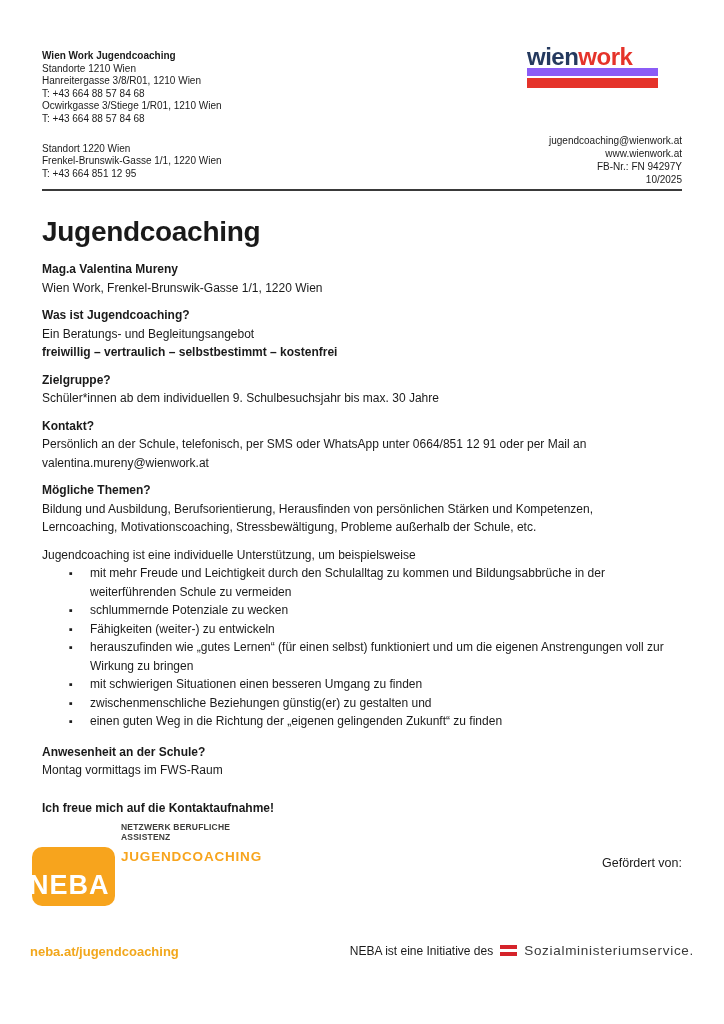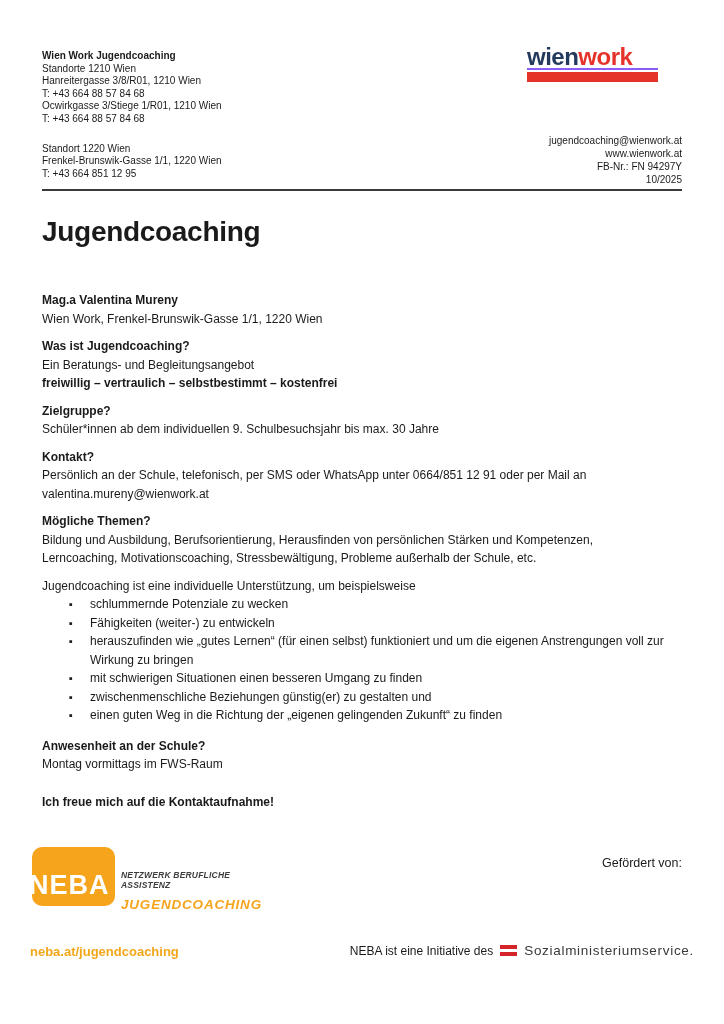--- a/index.html
+++ b/index.html
@@ -7,41 +7,41 @@
     position:relative;width:724px;height:1024px;background:#ffffff;
     font-family:"Liberation Sans",sans-serif;color:#1a1a1a;overflow:hidden;
     margin:0 auto;
   }
   
   .hdr-left{position:absolute;left:42px;top:50px;font-size:10px;line-height:12.6px;}
   .hdr-left .org{font-weight:700;}
   .hdr-left .blk2{margin-top:17px;}
   .ww-logo{position:absolute;left:527px;top:47px;width:131px;}
   .ww-text{font-size:24px;font-weight:700;letter-spacing:-0.5px;line-height:20px;
-    border-bottom:2px solid #8b5cf6;padding-bottom:1px;}
+    border-bottom:8px solid #8b5cf6;padding-bottom:1px;}
   .ww-text .p1{color:#24395E;}
   .ww-text .p2{color:#E5332A;}
   .ww-bar{height:10px;background:#E5332A;margin-top:2px;}
   .hdr-right{position:absolute;right:42px;top:134px;font-size:10px;line-height:13px;text-align:right;}
   .rule{position:absolute;left:42px;right:42px;top:189px;height:2px;background:#3a3a3a;}
   
   .title{position:absolute;left:42px;top:216px;font-size:28px;font-weight:700;letter-spacing:-0.3px;}
-  .content{position:absolute;left:42px;top:291px;width:640px;font-size:12px;line-height:18.5px;}
+  .content{position:absolute;left:42px;top:260px;width:640px;font-size:12px;line-height:18.5px;}
   .content p{margin:0 0 9px 0;}
   .b{font-weight:700;}
   .bullets{margin:0 0 12px 0;padding:0;list-style:none;}
   .bullets li{position:relative;padding-left:48px;}
   .bullets li::before{content:"▪";position:absolute;left:27px;top:0;font-size:11px;}
   .closing{margin-top:19px !important;}
   
   .neba-box{position:absolute;left:32px;top:847px;width:83px;height:59px;
     background:#F7A41D;border-radius:10px;}
   .neba-word{position:absolute;left:-3px;bottom:5px;color:#ffffff;font-weight:700;
     font-size:27px;letter-spacing:1px;}
-  .neba-sub{position:absolute;left:121px;top:871px;font-style:italic;}
+  .neba-sub{position:absolute;left:121px;top:823px;}
   .neba-sub .nets{font-size:8.5px;font-weight:700;color:#3d3d3b;line-height:9.5px;letter-spacing:0.2px;}
   .neba-sub .prog{margin-top:7px;font-size:13.5px;font-weight:700;color:#F7A41D;letter-spacing:0.8px;}
   .funded{position:absolute;right:42px;top:856px;font-size:12.5px;}
   .foot-link{position:absolute;left:30px;top:944px;font-size:13px;font-weight:700;color:#F2A71B;}
   .foot-right{position:absolute;right:30px;top:943px;display:flex;align-items:center;gap:7px;}
   .foot-right .init{font-size:12px;}
   .flag{width:17px;height:11px;
     background:linear-gradient(to bottom,#D5232A 0 33%,#ffffff 33% 64%,#D5232A 64% 100%);}
   .ministry{font-size:13.5px;color:#3a3a3a;letter-spacing:0.7px;}
 </style>
@@ -112,20 +112,21 @@
 
     <p>
       <span class="b">Mögliche Themen?</span><br>
       <span>Bildung und Ausbildung, Berufsorientierung, Herausfinden von persönlichen Stärken und Kompetenzen,</span><br>
       <span>Lerncoaching, Motivationscoaching, Stressbewältigung, Probleme außerhalb der Schule, etc.</span>
     </p>
 
     <p style="margin-bottom:0;">Jugendcoaching ist eine individuelle Unterstützung, um beispielsweise</p>
     <ul class="bullets">
 
+    <li>mit mehr Freude und Leichtigkeit durch den Schulalltag zu kommen und Bildungsabbrüche in der weiterführenden Schule zu vermeiden</li>
         <li>schlummernde Potenziale zu wecken</li>
         <li>Fähigkeiten (weiter-) zu entwickeln</li>
         <li>herauszufinden wie „gutes Lernen“ (für einen selbst) funktioniert und um die eigenen Anstrengungen voll zur Wirkung zu bringen</li>
         <li>mit schwierigen Situationen einen besseren Umgang zu finden</li>
         <li>zwischenmenschliche Beziehungen günstig(er) zu gestalten und</li>
         <li>einen guten Weg in die Richtung der „eigenen gelingenden Zukunft“ zu finden</li>
       </ul>
 
     <p>
       <span class="b">Anwesenheit an der Schule?</span><br>

